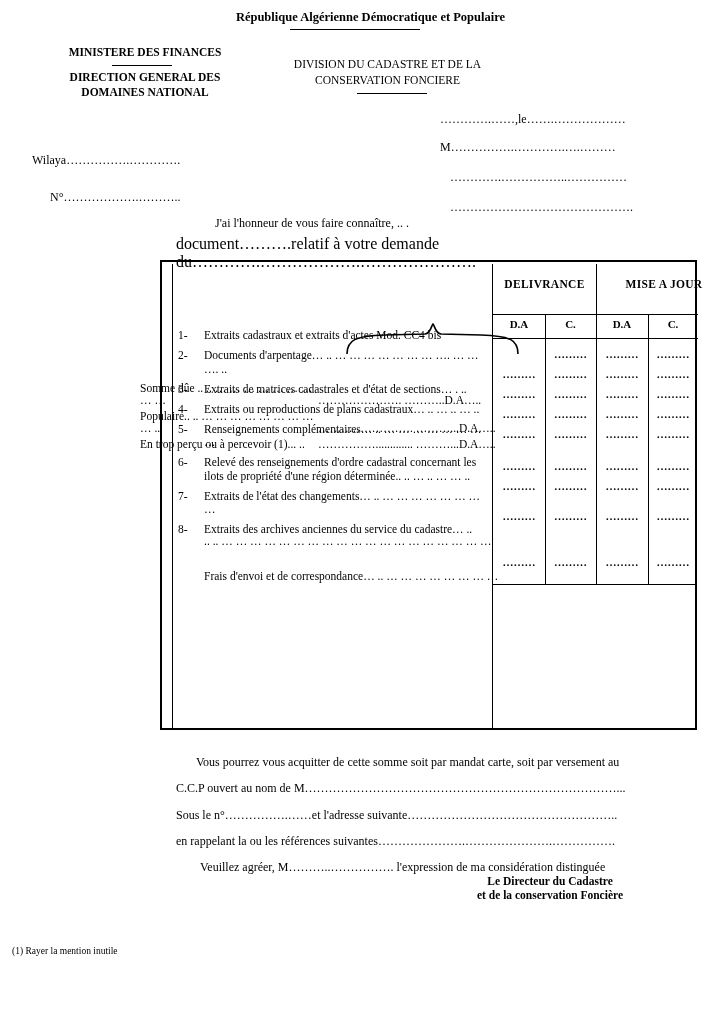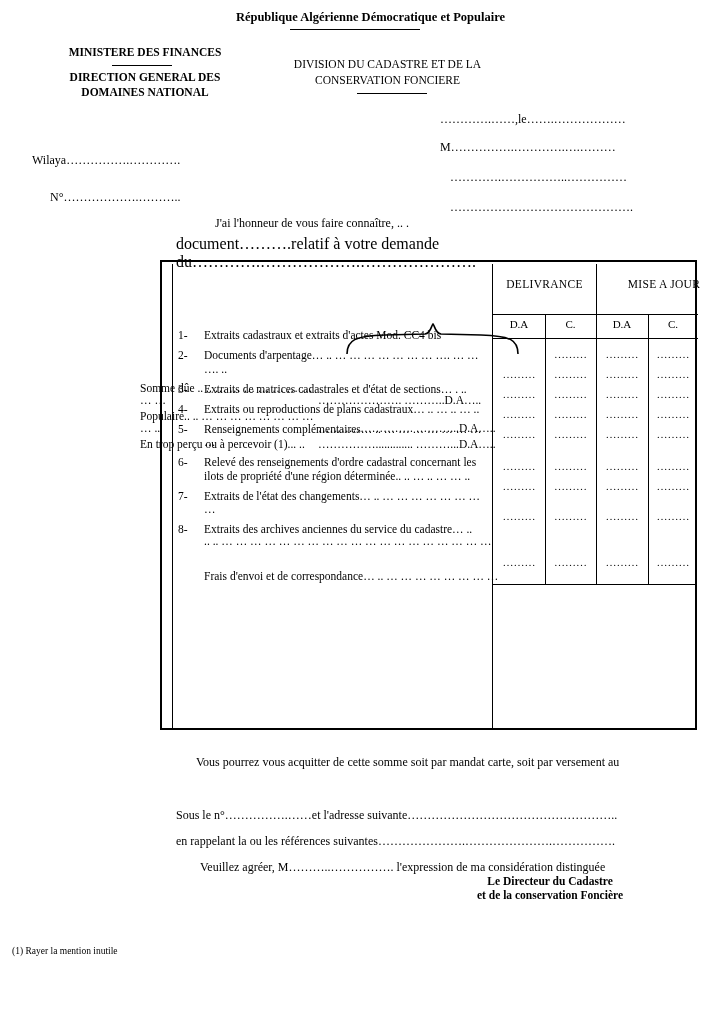--- a/index.html
+++ b/index.html
@@ -156,20 +156,21 @@
   }
   
   .tbl {
     position: absolute;
     top: 0px;
     left: 328px;
     width: 205px;
     height: 320px;
     border-left: 1px solid #000;
     box-sizing: border-box;
+    font-weight: bold;
   }
   .tbl .hdr {
     position: absolute;
     top: 0;
     left: 0;
     width: 205px;
     height: 50px;
     border-bottom: 1px solid #000;
   }
   .tbl .hdr .h1, .tbl .hdr .h2 {
@@ -471,20 +472,21 @@
     <span class="lbl">Somme dûe .. .. … … … … … … … … …</span><span>…………………. ………..D.A…..</span>
   </div>
   <div class="sumrow r2">
     <span class="lbl">Populaire.. .. … … … … … … … … … ..</span><span>……………………. ………...D.A…..</span>
   </div>
   <div class="sumrow r3">
     <span class="lbl">En trop perçu ou à percevoir (1)... ..</span><span>…………….............  ………...D.A…..</span>
   </div>
 
   <div class="para p1">Vous pourrez vous acquitter de cette somme soit par mandat carte, soit par versement au</div>
+  <div class="para p2">C.C.P ouvert au nom de M……………………………………………………………………...</div>
   <div class="para p3">Sous le n°…………….……et l'adresse suivante……………………………………………..</div>
   <div class="para p4">en rappelant la ou les références suivantes………………….………………….…………….</div>
   <div class="para p5">Veuillez agréer, M………..……………. l'expression de ma considération distinguée</div>
 
   <div class="signature">
     <div>Le Directeur du Cadastre</div>
     <div>et de la conservation Foncière</div>
   </div>
 
   <div class="footnote">(1) Rayer la mention inutile</div>

